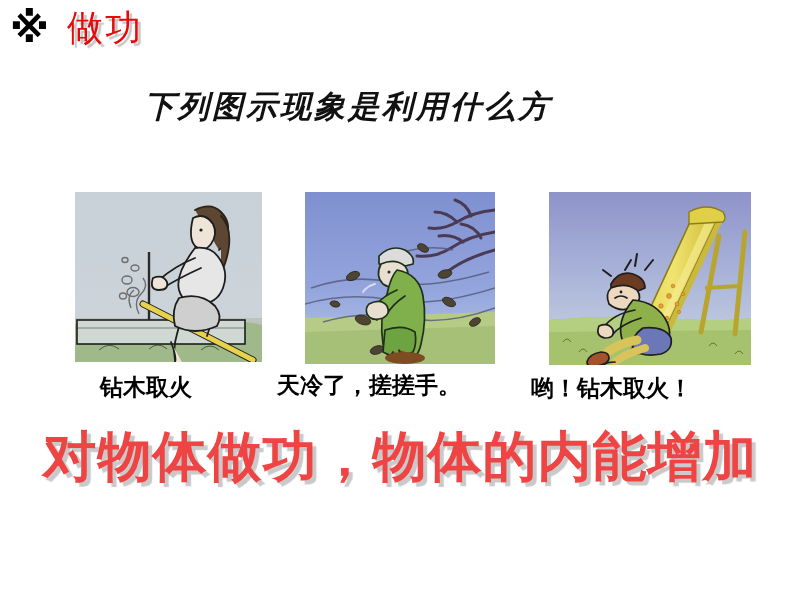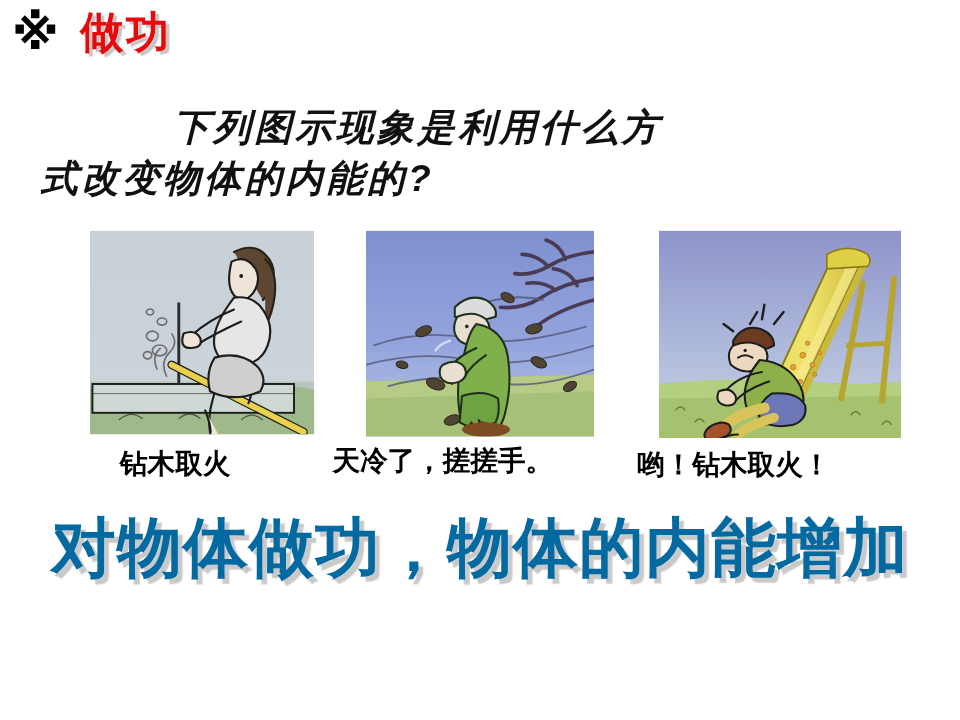--- a/index.html
+++ b/index.html
@@ -33,21 +33,21 @@
   .ref-mark {
     font-size: 40px;
     line-height: 40px;
     color: #000000;
     font-weight: bold;
     font-family: "DejaVu Sans", sans-serif;
   }
   .title-text {
     font-size: 36px;
     line-height: 40px;
-    font-weight: bold;
+    font-weight: normal;
     color: #e8090b;
     letter-spacing: 2px;
     text-shadow: 3px 3px 1px rgba(150,150,150,0.55);
     font-family: "DejaVu Sans", "Liberation Sans", sans-serif;
   }
 
   
   .question {
     position: absolute;
     left: 34px;
@@ -94,42 +94,41 @@
   #caption-1 { left: 277px; top: 371px; }
   #caption-2 { left: 531px; top: 374px; }
 
   
   .conclusion {
     position: absolute;
     left: 0;
     top: 424px;
     width: 800px;
     text-align: center;
-    color: #0369a1;
+    color: #ef4444;
     font-size: 54px;
     line-height: 66px;
     font-weight: bold;
     letter-spacing: 1px;
     text-shadow: 4px 4px 1px rgba(165,165,165,0.6);
     font-family: "DejaVu Sans", "Liberation Sans", sans-serif;
   }
 </style>
 </head>
 <body>
 
 <div id="slide">
 
   <div class="title-row">
     <span class="ref-mark">※</span>
     <span class="title-text">做功</span>
   </div>
 
   <div class="question">
     <span class="line1">下列图示现象是利用什么方</span>
-    <span class="line2">式改变物体的内能的?</span>
   </div>
 
   <div class="pictures">
 
     <div class="pic" id="pic-0" style="left:75px; width:187px; height:170px;">
       <svg width="187" height="170" viewBox="0 0 187 170">
         <defs>
           <linearGradient id="g1sky" x1="0" y1="0" x2="0" y2="1">
             <stop offset="0%" stop-color="#c8d0d8"></stop>
             <stop offset="70%" stop-color="#ccd4da"></stop>

